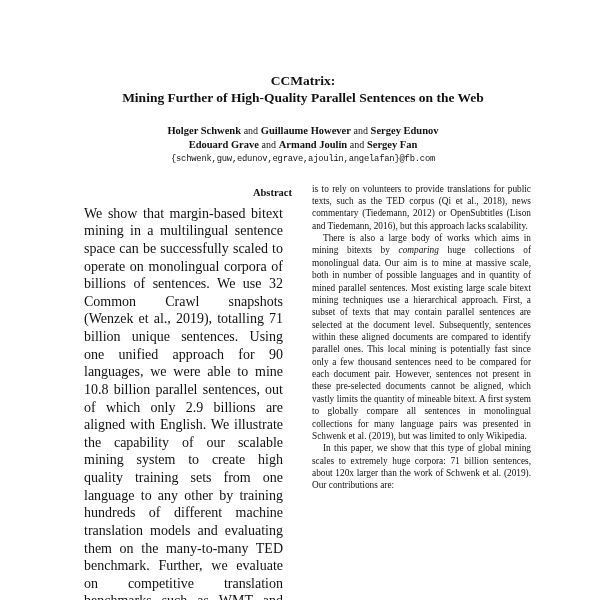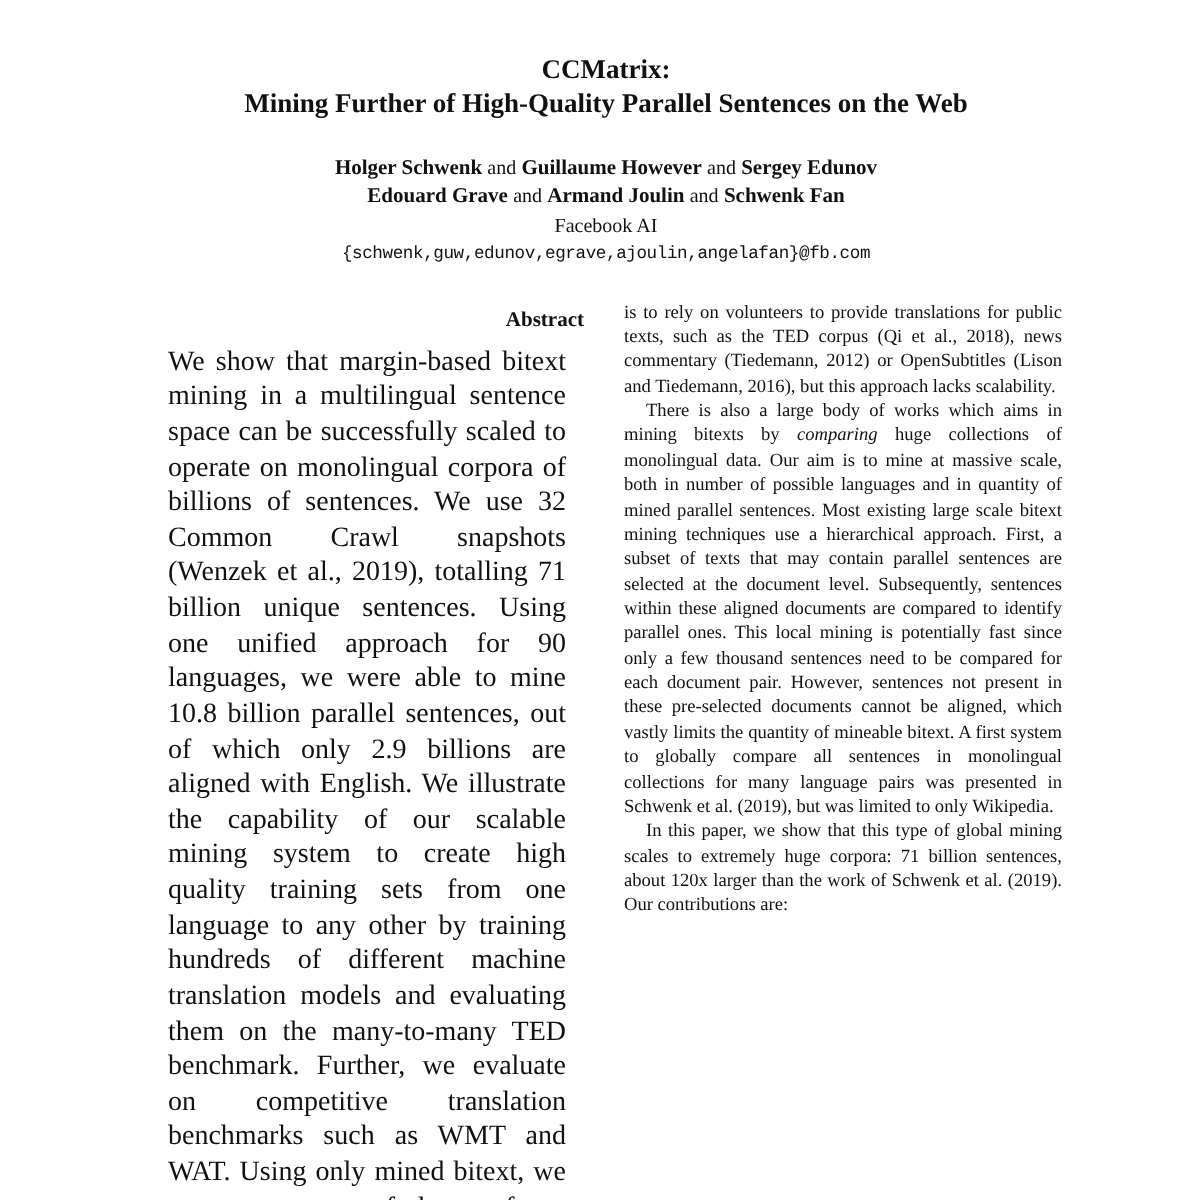--- a/index.html
+++ b/index.html
@@ -9,21 +9,21 @@
     height: 600px;
     overflow: hidden;
     background: #ffffff;
     font-family: "Liberation Serif", "DejaVu Serif", serif;
     color: #111111;
   }
   .page {
     box-sizing: border-box;
     width: 600px;
     height: 600px;
-    padding: 26px 68px 0 74px;
+    padding: 72px 68px 0 74px;
   }
   
   .title-block { text-align: center; }
   .paper-title {
     margin: 0;
     font-size: 13.5px;
     font-weight: bold;
     line-height: 1.28;
   }
   .title-line { display: block; }
@@ -95,23 +95,22 @@
         <span class="and-sep">and</span>
         <span class="author-name">Guillaume However</span>
         <span class="and-sep">and</span>
         <span class="author-name">Sergey Edunov</span>
       </div>
       <div class="author-row">
         <span class="author-name">Edouard Grave</span>
         <span class="and-sep">and</span>
         <span class="author-name">Armand Joulin</span>
         <span class="and-sep">and</span>
-        <span class="author-name">Schwenk Fan</span>
+        <span class="author-name">Sergey Fan</span>
       </div>
-      <div class="affiliation">Facebook AI</div>
       <div class="email-line">{schwenk,guw,edunov,egrave,ajoulin,angelafan}@fb.com</div>
     </div>
   </header>
 
   <div class="columns">
 
     <section class="col col-left">
       <h2 class="abstract-heading">Abstract</h2>
       <p class="abstract-text">We show that margin-based bitext mining in a multilingual sentence space can be successfully scaled to operate on monolingual corpora of billions of sentences. We use 32 Common Crawl snapshots (Wenzek et al., 2019), totalling 71 billion unique sentences. Using one unified approach for 90 languages, we were able to mine 10.8 billion parallel sentences, out of which only 2.9 billions are aligned with English. We illustrate the capability of our scalable mining system to create high quality training sets from one language to any other by training hundreds of different machine translation models and evaluating them on the many-to-many TED benchmark. Further, we evaluate on competitive translation benchmarks such as WMT and WAT. Using only mined bitext, we set a new state of the art for a single system on the WMT'19 test set for English-German/Russian/Chinese. In particular, our English/German and English/Russian systems outperform the best single ones by over 4 BLEU points and are on par with best WMT'19 systems, which train on the WMT training data and augment it with backtranslation. We also achieve excellent results for distant languages pairs like Russian/Japanese, outperforming the best submission at the 2020 WAT workshop. All of the mined bitext will be freely available.</p>
     </section>

